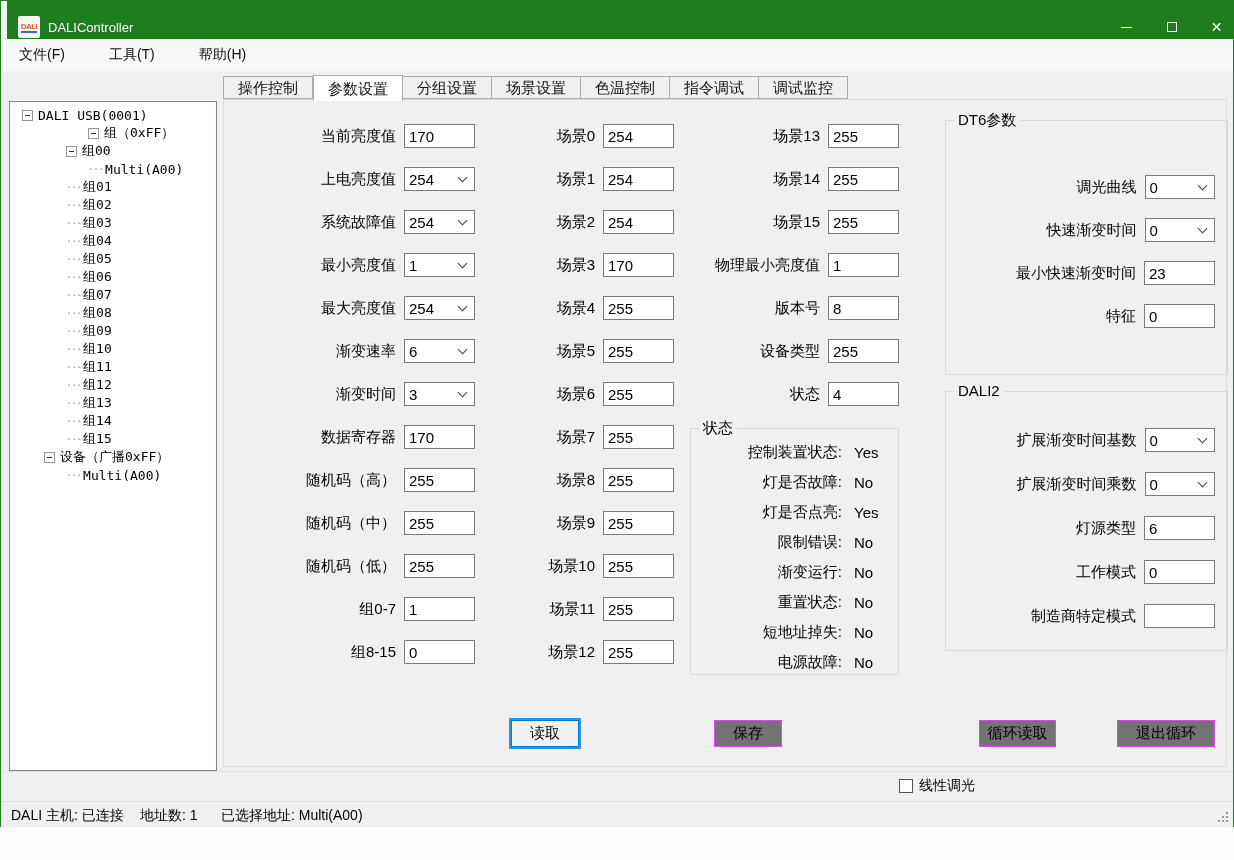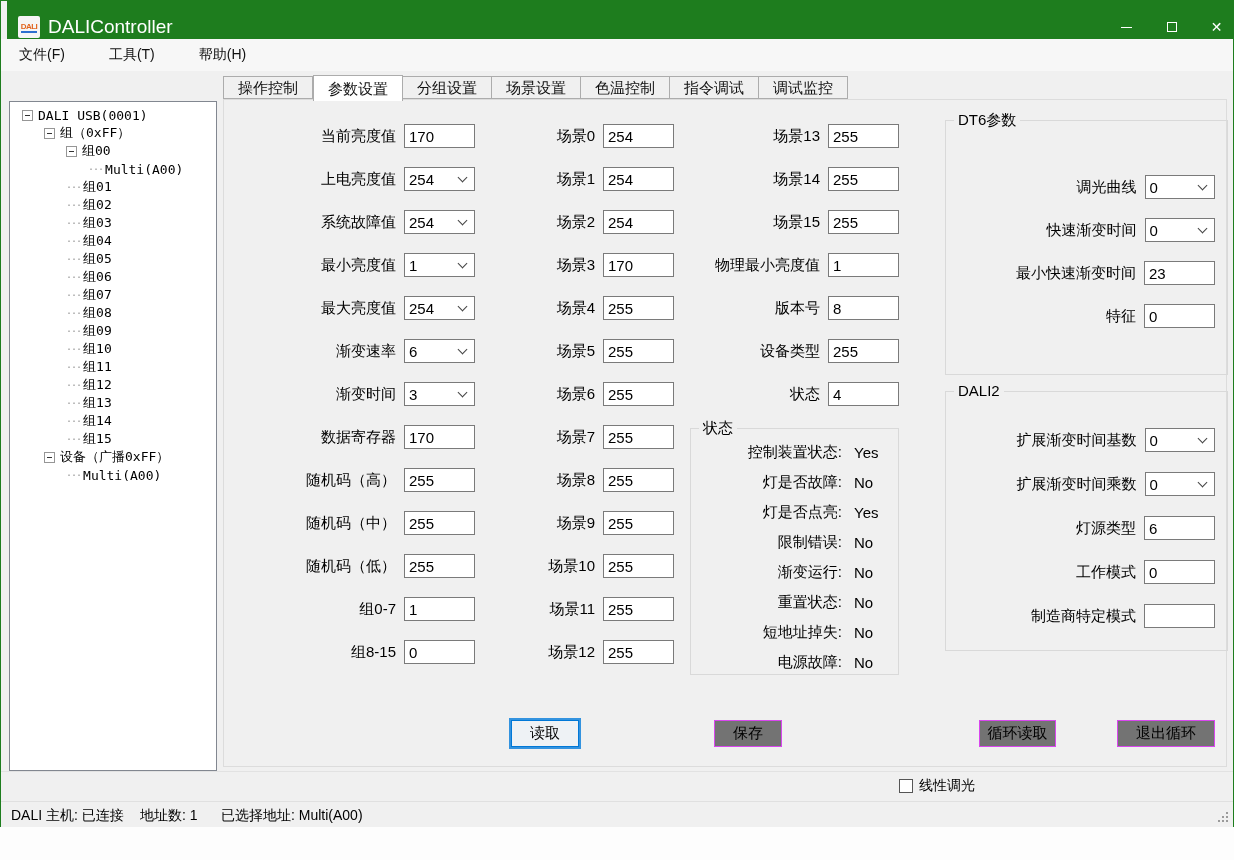--- a/index.html
+++ b/index.html
@@ -8,21 +8,21 @@
   .window { position:absolute; left:0; top:0; width:1234px; height:827px;
             border:1px solid #1e7d1e; background:#f0f0f0; }
 
   
   .titlebar { position:absolute; left:6px; top:0; width:100%; height:52px; background:#1e7d1e;
               display:flex; align-items:center; color:#fff; }
   .appicon { width:22px; height:22px; background:#f5f5f5; border-radius:2px; margin:0 8px 0 11px;
              display:flex; align-items:center; justify-content:center; }
   .appicon span { font-size:8px; font-weight:bold; color:#e2641e; letter-spacing:-0.5px;
                   border-bottom:2px solid #2d6fd0; line-height:9px; }
-  .wtitle { font-size:19px; }
+  .wtitle { font-size:13px; }
   .caption-btns { margin-left:auto; display:flex; height:38px; }
   .cbtn { width:45px; height:38px; display:flex; align-items:center; justify-content:center; }
   .glyph-min { width:11px; height:1px; background:#fff; }
   .glyph-max { width:10px; height:10px; border:1px solid #fff; }
   .glyph-close { font-size:14px; color:#fff; line-height:14px; }
 
   
   .menubar { position:absolute; left:0; top:38px; width:100%; height:32px; background:#f7f7f7;
              display:flex; align-items:center; padding-left:14px; gap:36px; }
   .menu-item { font-size:14px; color:#111; padding:3px 4px; }
@@ -138,21 +138,21 @@
       <span class="menu-item">文件(F)</span>
       <span class="menu-item">工具(T)</span>
       <span class="menu-item">帮助(H)</span>
     </div>
 
   <div class="treepanel" id="tree">
       <div class="trow" style="padding-left: 12px;">
         <span class="ebox"></span>
         <span>DALI USB(0001)</span>
       </div>
-      <div class="trow" style="padding-left: 34px;">
+      <div class="trow" style="padding-left: 34px; margin-left: 44px;">
         <span class="ebox"></span>
         <span>组（0xFF）</span>
       </div>
       <div class="trow" style="padding-left: 56px;">
         <span class="ebox"></span>
         <span>组00</span>
       </div>
       <div class="trow" style="padding-left: 78px;">
         <span class="tdash">···</span>
         <span>Multi(A00)</span>

